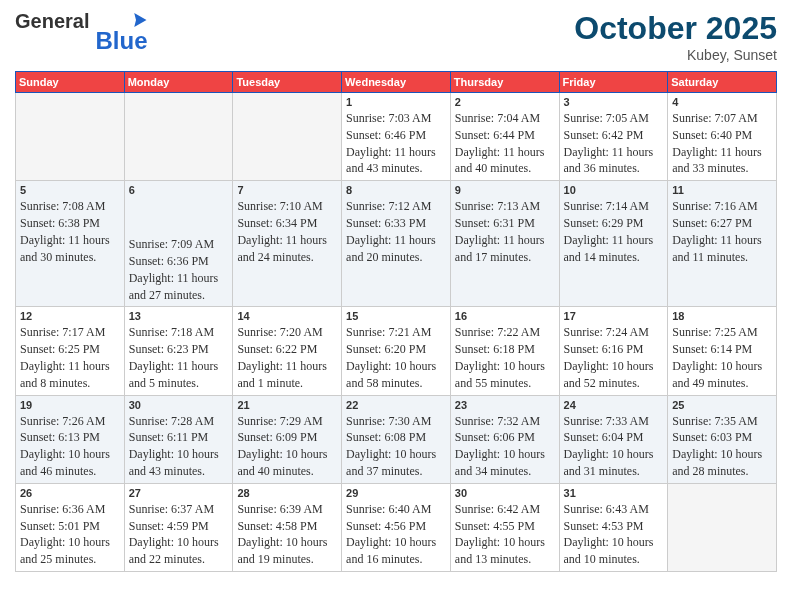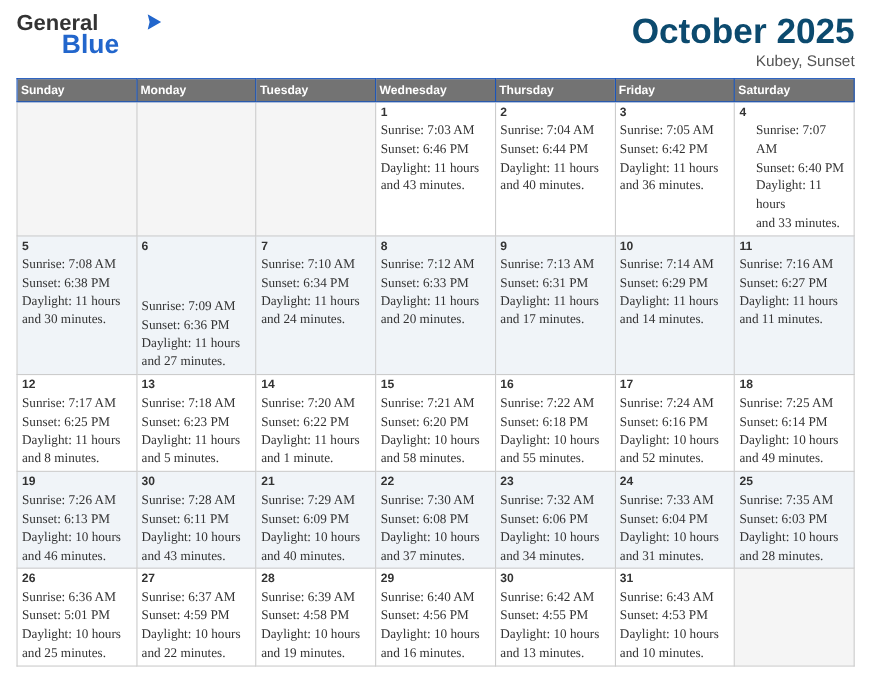--- a/index.html
+++ b/index.html
@@ -18,21 +18,21 @@
     }
     .header {
       display: flex;
       justify-content: space-between;
       align-items: flex-start;
       margin-bottom: 8px;
     }
     .logo {
       display: flex;
       flex-direction: column;
-      align-items: center;
+      align-items: flex-end;
     }
     .logo-arrow {
       width: 22px;
       height: 14px;
       margin-top: -3px;
       margin-left: 36px;
     }
     .title-block {
       text-align: right;
     }
@@ -44,21 +44,21 @@
     .location {
       font-size: 14px;
       color: #555;
     }
     .calendar {
       width: 100%;
       border-collapse: collapse;
       table-layout: fixed;
     }
     .calendar th {
-      background: #737373;
+      background: #ef4444;
       color: #fff;
       font-size: 11px;
       font-weight: bold;
       padding: 4px 3px;
       text-align: left;
       border: 1px solid #1a55bb;
     }
     .calendar td {
       border: 1px solid #ccc;
       vertical-align: top;
@@ -141,21 +141,21 @@
           </td>
           <td>
             <span class="day-number">3</span>
             <div class="day-info" style="white-space: pre-line;">Sunrise: 7:05 AM
 Sunset: 6:42 PM
 Daylight: 11 hours
 and 36 minutes.</div>
           </td>
           <td>
             <span class="day-number">4</span>
-            <div class="day-info" style="white-space: pre-line; margin-left: 15px;">Sunrise: 7:07 AM
+            <div class="day-info" style="white-space: pre-line;">Sunrise: 7:07 AM
 Sunset: 6:40 PM
 Daylight: 11 hours
 and 33 minutes.</div>
           </td>
         </tr>
         <tr class="row-shade">
           <td>
             <span class="day-number">5</span>
             <div class="day-info" style="white-space: pre-line;">Sunrise: 7:08 AM
 Sunset: 6:38 PM

